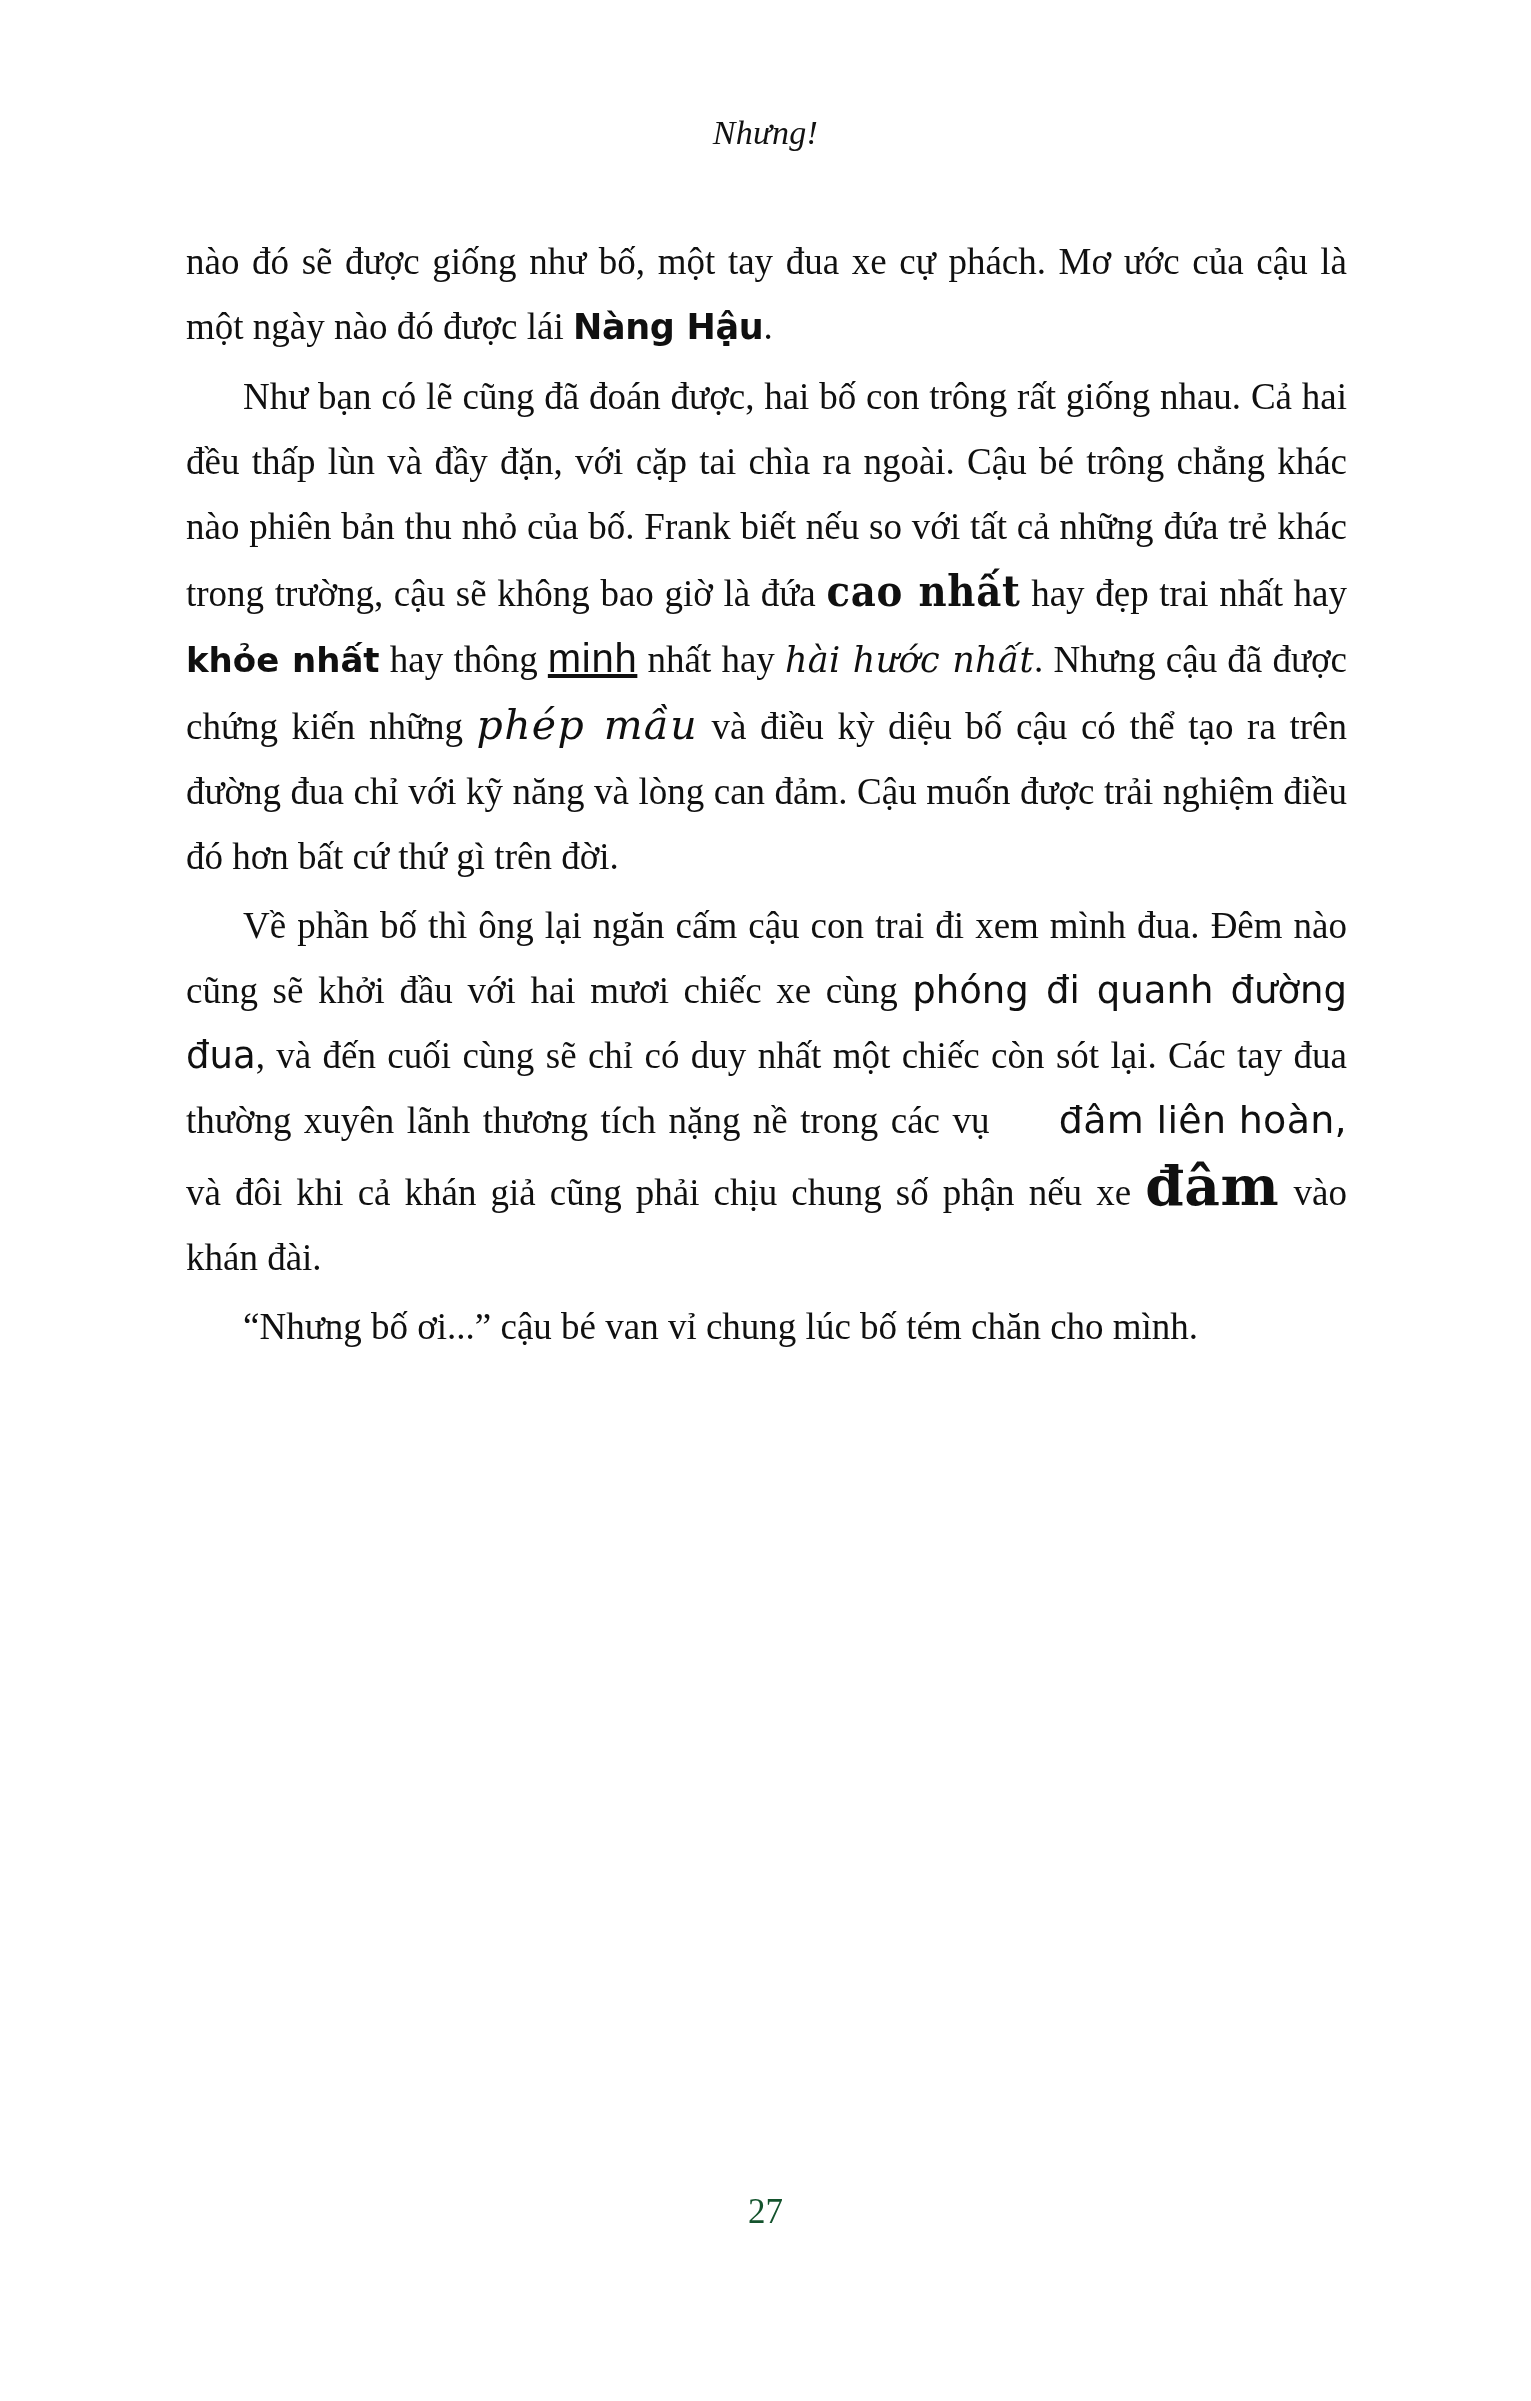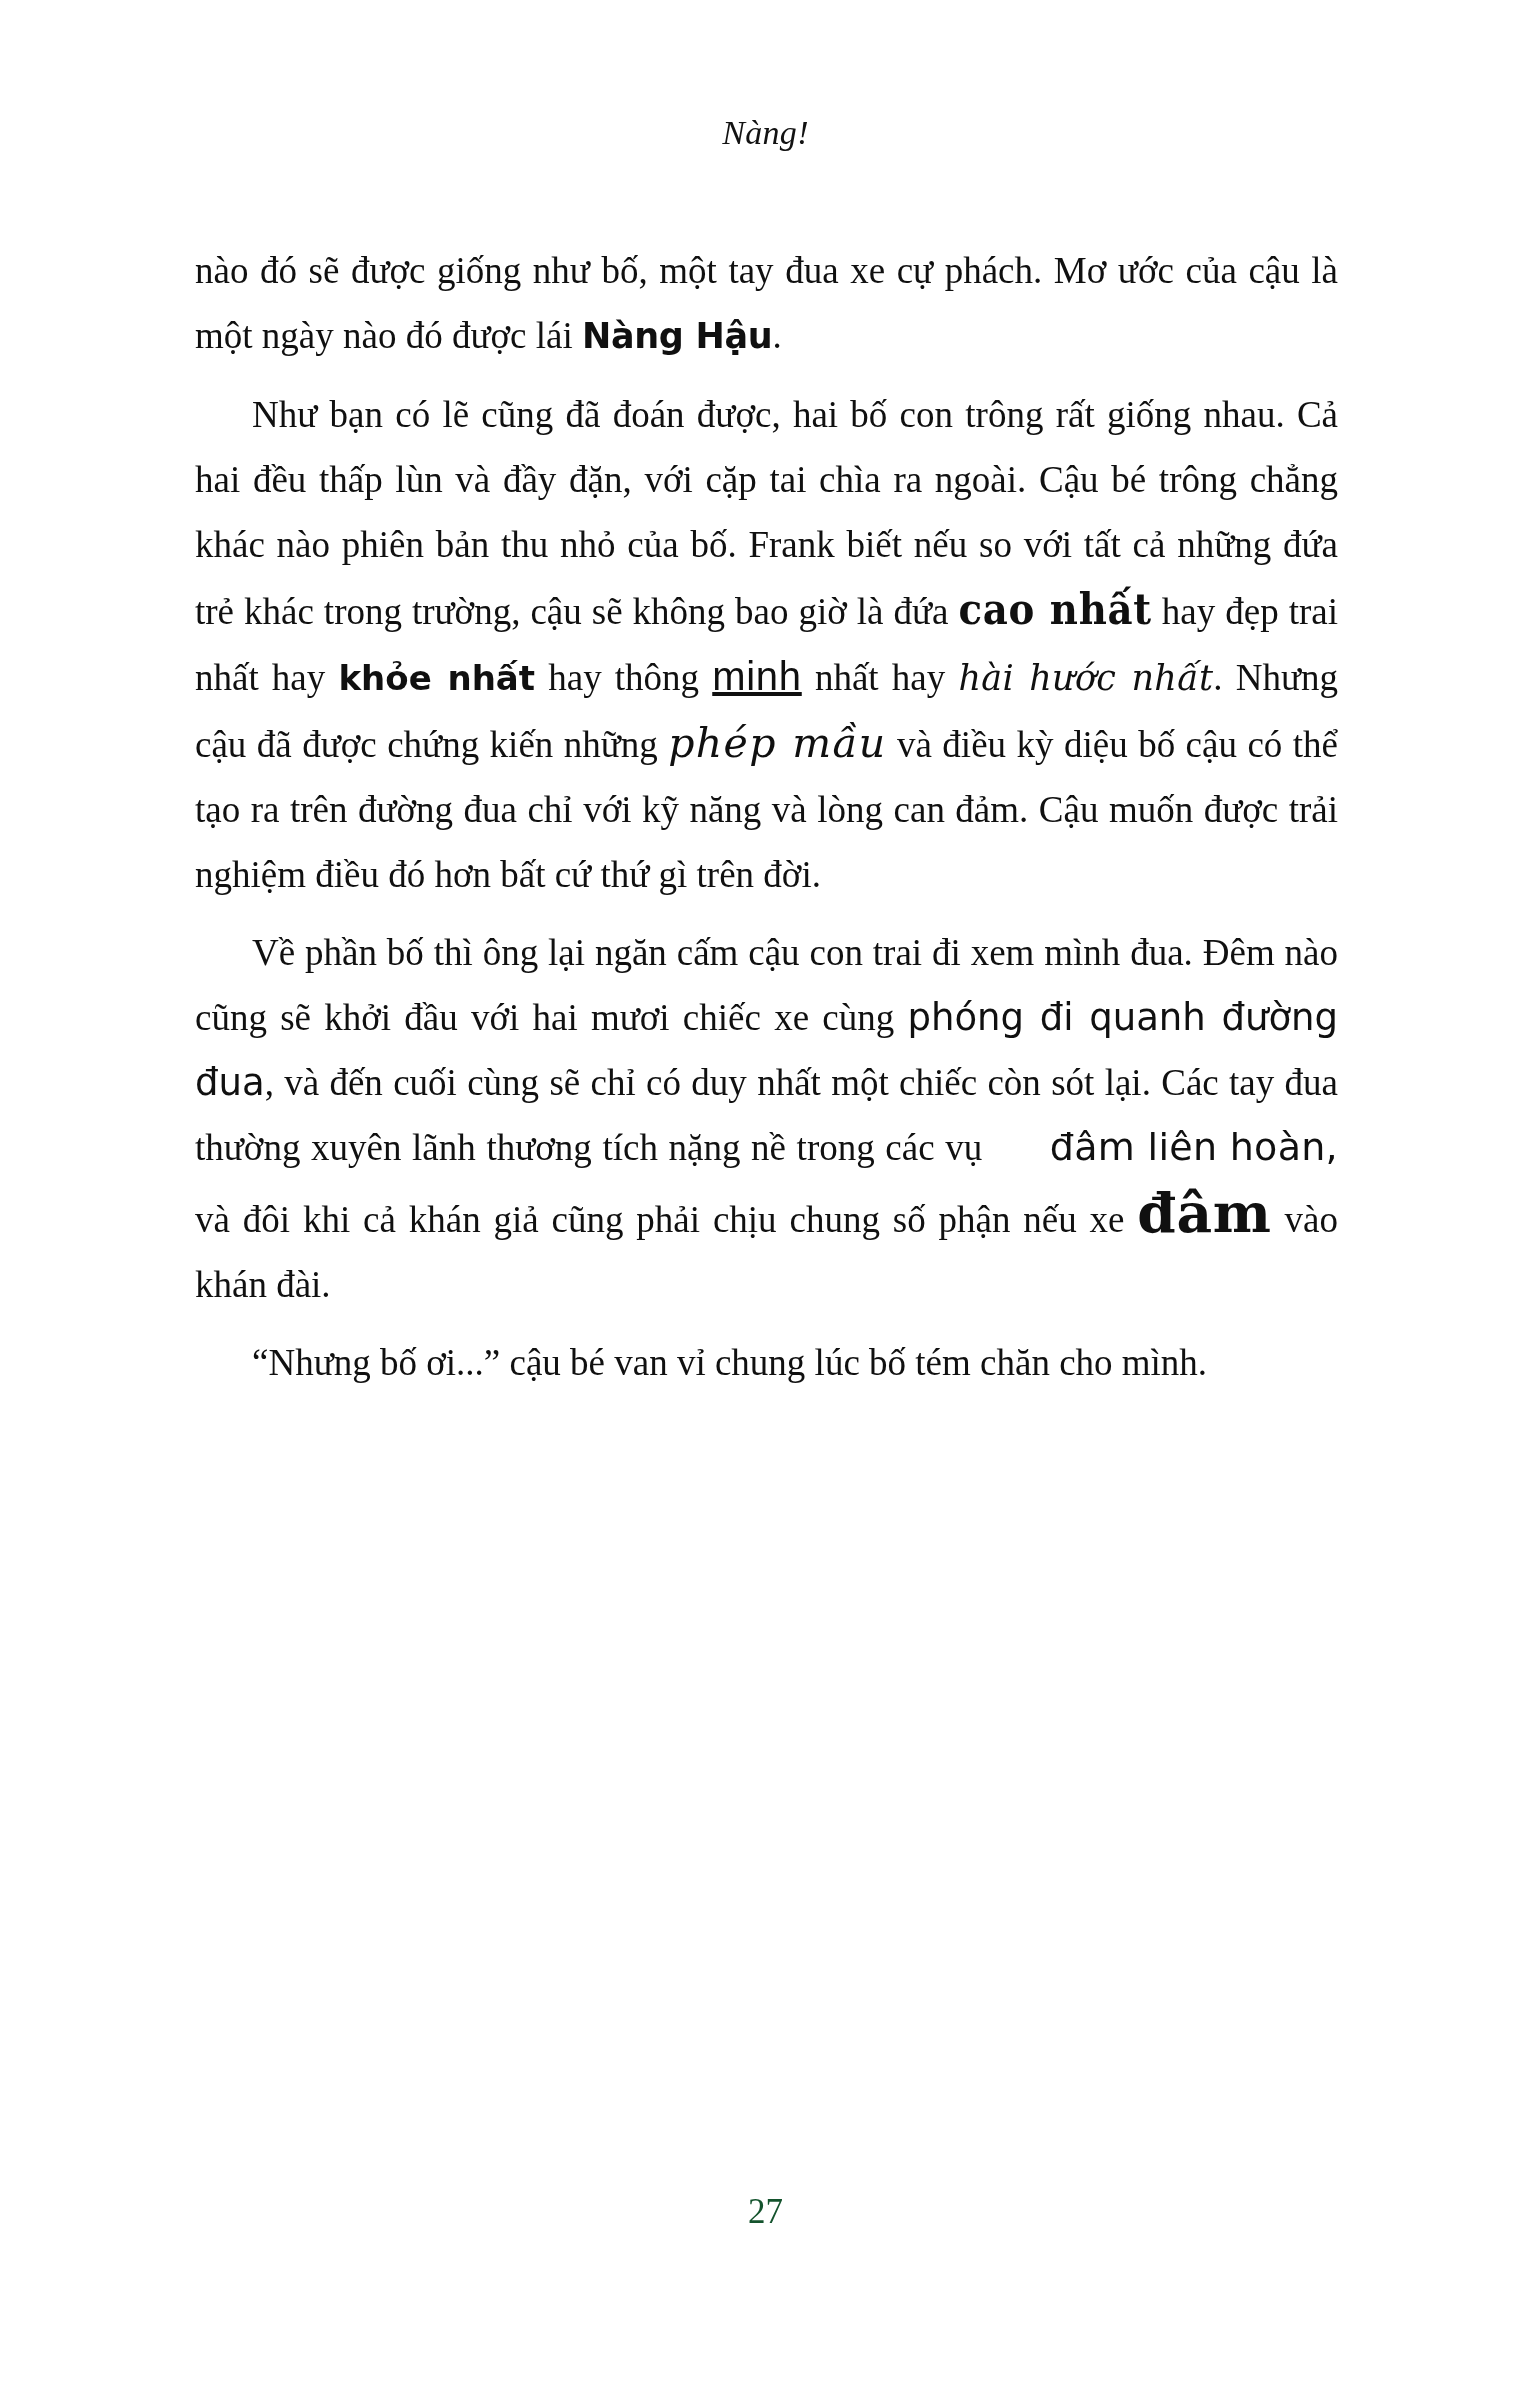--- a/index.html
+++ b/index.html
@@ -38,21 +38,21 @@
     left: 182px;
     top: 225px;
     width: 1169px;
     font-size: 37px;
     line-height: 65px;
     text-align: justify;
     text-justify: inter-word;
     color: #101010;
   }
   .body-text p {
-    margin: 13px;
+    margin: 4px;
     text-indent: 0;
   }
   .body-text p.indent {
     text-indent: 57px;
   }
   
   .w-bold-sans {
     font-family: "DejaVu Sans", sans-serif;
     font-weight: bold;
     font-size: 35px;
@@ -112,21 +112,21 @@
     text-align: center;
     font-size: 35px;
     color: #14532d;
   }
 </style>
 </head>
 <body>
 
 <div class="page">
 
-  <div class="running-head">Nàng!</div>
+  <div class="running-head">Nhưng!</div>
 
   <div class="body-text" id="body-text">
       <p><span>nào đó sẽ được giống như bố, một tay đua xe cự phách. Mơ ước của cậu là một ngày nào đó được lái </span><span class="w-bold-sans">Nàng Hậu</span><span>.</span></p>
       <p class="indent"><span>Như bạn có lẽ cũng đã đoán được, hai bố con trông rất giống nhau. Cả hai đều thấp lùn và đầy đặn, với cặp tai chìa ra ngoài. Cậu bé trông chẳng khác nào phiên bản thu nhỏ của bố. Frank biết nếu so với tất cả những đứa trẻ khác trong trường, cậu sẽ không bao giờ là đứa </span><span class="w-tall">cao nhất</span><span> hay đẹp trai nhất hay </span><span class="w-strong">khỏe nhất</span><span> hay thông </span><span class="w-wide">minh</span><span> nhất hay </span><span class="w-script">hài hước nhất</span><span>. Nhưng cậu đã được chứng kiến những </span><span class="w-script-big">phép mầu</span><span> và điều kỳ diệu bố cậu có thể tạo ra trên đường đua chỉ với kỹ năng và lòng can đảm. Cậu muốn được trải nghiệm điều đó hơn bất cứ thứ gì trên đời.</span></p>
       <p class="indent"><span>Về phần bố thì ông lại ngăn cấm cậu con trai đi xem mình đua. Đêm nào cũng sẽ khởi đầu với hai mươi chiếc xe cùng </span><span class="w-round">phóng đi quanh đường đua</span><span>, và đến cuối cùng sẽ chỉ có duy nhất một chiếc còn sót lại. Các tay đua thường xuyên lãnh thương tích nặng nề trong các vụ </span><span class="w-arc">đâm liên hoàn,</span><span> và đôi khi cả khán giả cũng phải chịu chung số phận nếu xe </span><span class="w-fat">đâm</span><span> vào khán đài.</span></p>
       <p class="indent"><span>“Nhưng bố ơi...” cậu bé van vỉ chung lúc bố tém chăn cho mình.</span></p>
     </div>
 
   <div class="page-number">27</div>
 

